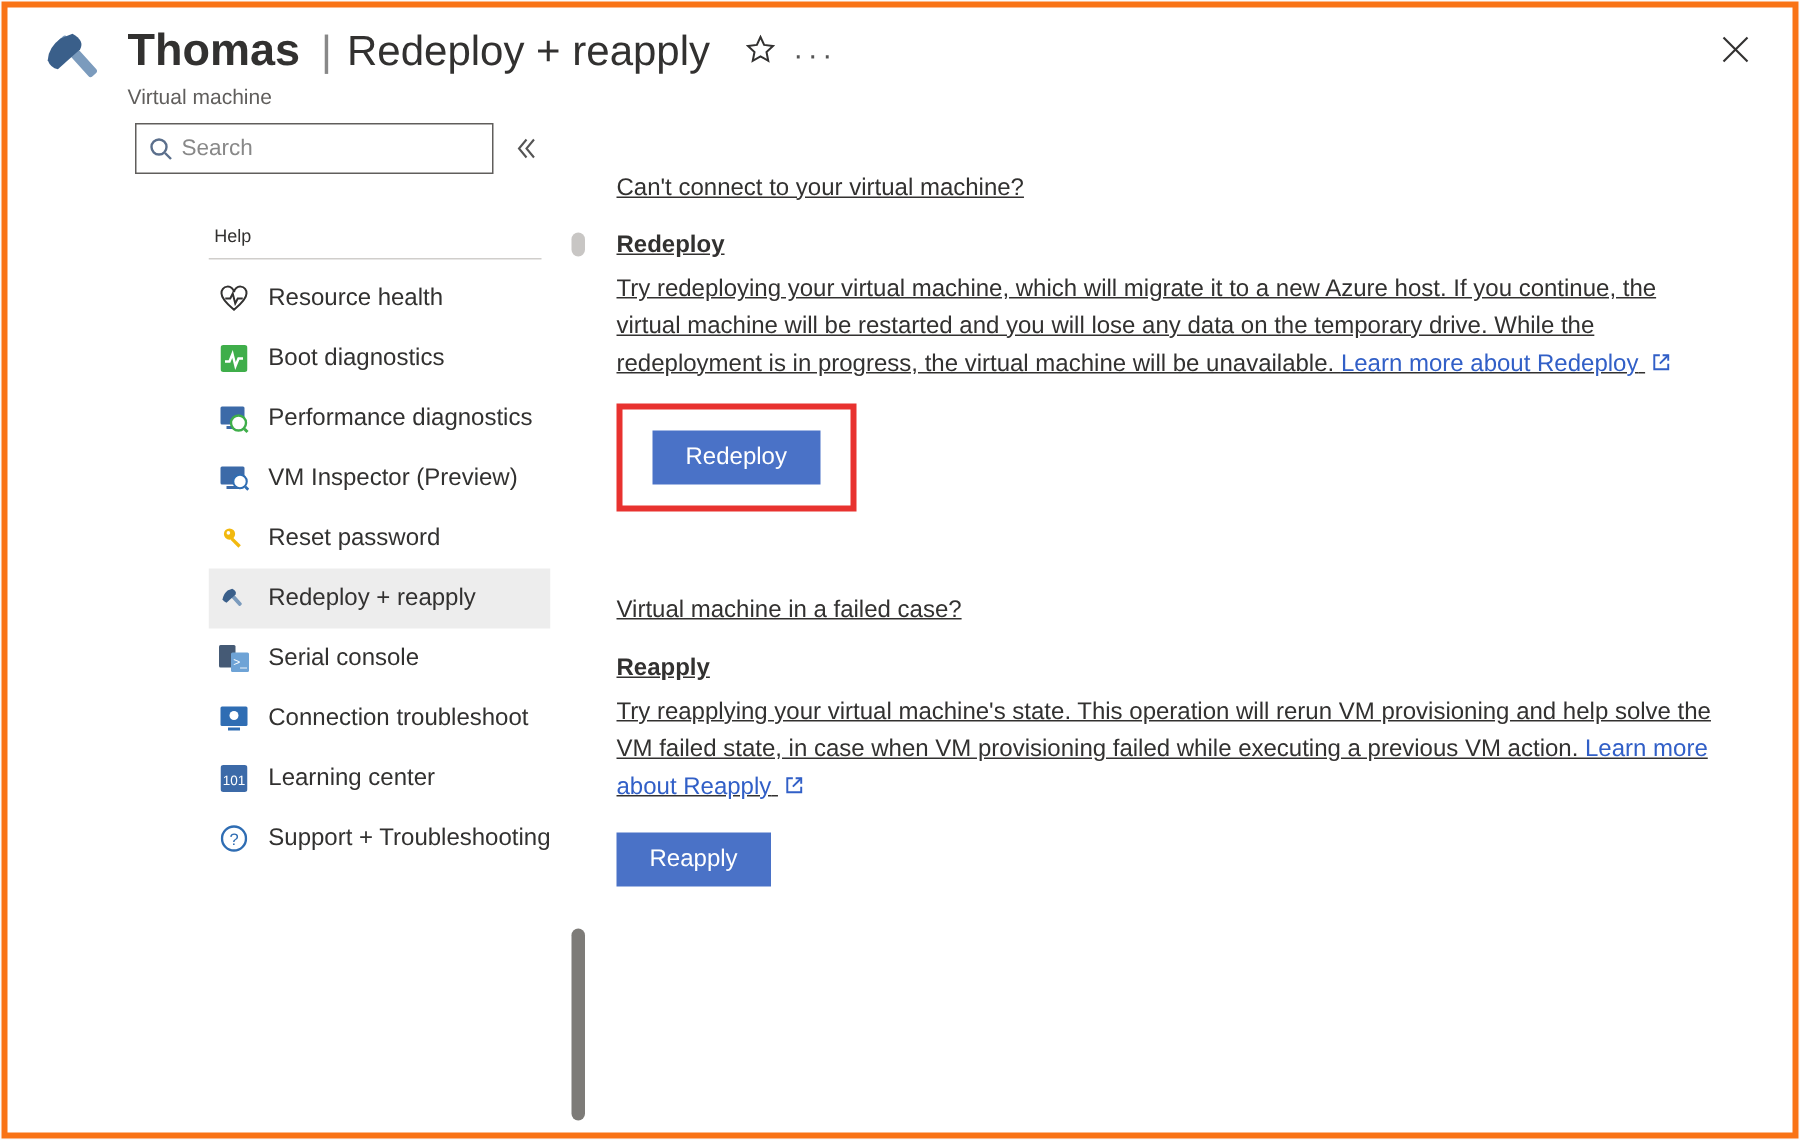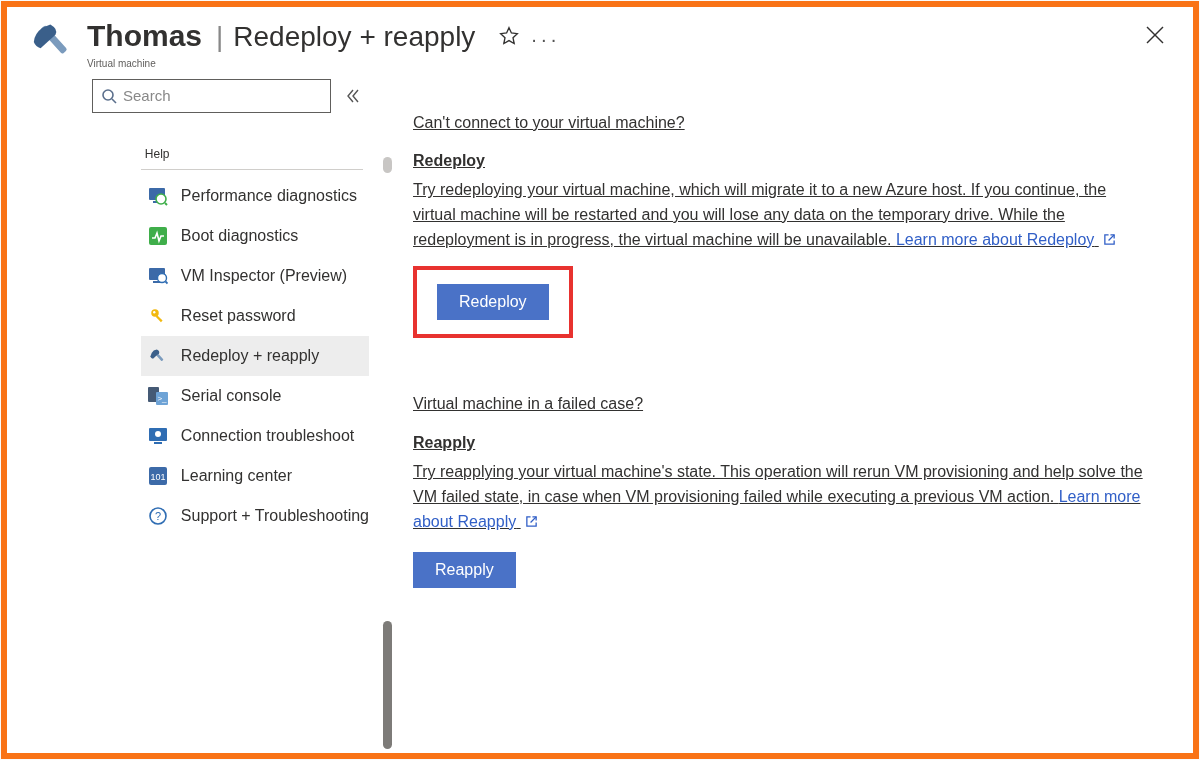--- a/index.html
+++ b/index.html
@@ -1,29 +1,29 @@
 <!DOCTYPE html>
 <html><head>
 <meta charset="utf-8">
 <style>
   * { box-sizing: border-box; margin: 0; padding: 0; }
   html, body { width: 1200px; height: 760px; overflow: hidden; font-family: "Segoe UI", Arial, sans-serif; color:#323130; background:#fafafa;}
   .blade {
     position:relative; width:1198px; height:758px; margin:1px; background:#ffffff;
-    border:6px solid #f97316; display:flex; flex-direction:column;
+    border:4px solid #f97316; display:flex; flex-direction:column;
   }
   
   .header { display:flex; align-items:flex-start; padding:12px 22px 4px 24px; }
   .hdr-icon { width:44px; height:44px; flex:0 0 44px; display:flex; align-items:center; justify-content:center;}
   .hdr-text { margin-left:12px; display:flex; flex-direction:column; }
   .hdr-title-row { display:flex; align-items:baseline; }
   .hdr-title { font-size:30px; font-weight:600; color:#323130;}
   .hdr-sep { font-size:28px; font-weight:300; color:#888; margin:0 10px 0 14px;}
   .hdr-page { font-size:28px; font-weight:400; color:#323130;}
-  .hdr-subtype { font-size:10px; color:#605e5c; margin-top:2px;}
+  .hdr-subtype { font-size:14px; color:#605e5c; margin-top:2px;}
   .hdr-spacer { flex:1; }
   .hdr-close { margin-left:auto; }
   .icon-btn { width:32px; height:32px; display:flex; align-items:center; justify-content:center; cursor:pointer; color:#323130;}
   
   .body { flex:1; display:flex; min-height:0;}
   
   .sidebar { width:362px; flex:0 0 362px; padding:6px 0 0 22px; display:flex; flex-direction:column;align-items:flex-end;}
   .search-row { display:flex; align-items:center; gap:10px; padding-right:6px;}
   .search { flex:1; height:34px; border:1px solid #605e5c; display:flex; align-items:center; padding:0 8px; background:#fff;}
   .search input { border:none; outline:none; flex:1; font-size:15px; color:#323130; background:transparent;}
@@ -109,41 +109,50 @@
           </svg>
         </div>
       </div>
 
       <div class="menu">
 
 
         <div class="section-label">Help</div>
         <hr class="section-rule">
 
+        <div class="menu-item">
+          <span class="mi-icon">
+            <svg width="20" height="20" viewBox="0 0 24 24" fill="none" stroke="#323130" stroke-width="1.6">
+              <path d="M12 21 C6 16 2 12 2 8 a5 5 0 0 1 10-1 a5 5 0 0 1 10 1 c0 4-4 8-10 13z"></path>
+              <polyline points="5,12 9,12 11,8 13,16 15,12 19,12"></polyline>
+            </svg>
+          </span>
+          <span>Resource health</span>
+        </div>
+
+        <div class="menu-item">
+          <span class="mi-icon">
+            <svg width="18" height="18" viewBox="0 0 18 18">
+                <rect width="18" height="18" rx="2" fill="#3fae4a"></rect>
+                <polyline points="3,11 6,11 8,6 10,14 12,9 15,9" fill="none" stroke="#fff" stroke-width="1.6"></polyline>
+              </svg>
+          </span>
+          <span>Boot diagnostics</span>
+        </div>
 
         <div class="menu-item">
           <span class="mi-icon">
             <svg width="20" height="20" viewBox="0 0 20 20">
               <rect x="1" y="2" width="16" height="12" rx="1" fill="#3c6aa8"></rect>
               <rect x="5" y="15" width="8" height="2" fill="#3c6aa8"></rect>
               <circle cx="13" cy="13" r="5" fill="#fff" stroke="#3fae4a" stroke-width="1.6"></circle>
               <line x1="17" y1="17" x2="19" y2="19" stroke="#3fae4a" stroke-width="2"></line>
             </svg>
           </span>
           <span>Performance diagnostics</span>
-        </div>
-
-        <div class="menu-item">
-          <span class="mi-icon">
-            <svg width="18" height="18" viewBox="0 0 18 18">
-                <rect width="18" height="18" rx="2" fill="#3fae4a"></rect>
-                <polyline points="3,11 6,11 8,6 10,14 12,9 15,9" fill="none" stroke="#fff" stroke-width="1.6"></polyline>
-              </svg>
-          </span>
-          <span>Boot diagnostics</span>
         </div>
 
         <div class="menu-item">
           <span class="mi-icon">
             <svg width="20" height="20" viewBox="0 0 20 20">
               <rect x="1" y="2" width="16" height="12" rx="1" fill="#3c6aa8"></rect>
               <rect x="5" y="15" width="8" height="2" fill="#3c6aa8"></rect>
               <circle cx="14" cy="12" r="4.5" fill="#fff" stroke="#2f6db3" stroke-width="1.4"></circle>
               <line x1="17.5" y1="15.5" x2="19.5" y2="17.5" stroke="#2f6db3" stroke-width="1.8"></line>
             </svg>

